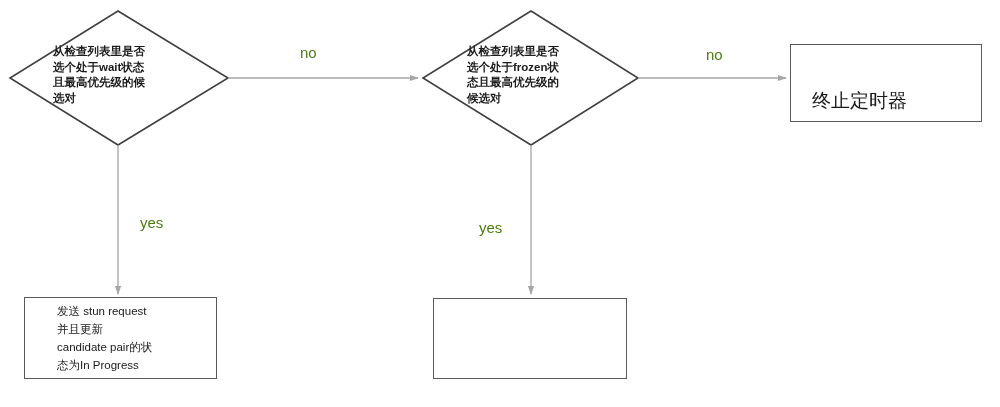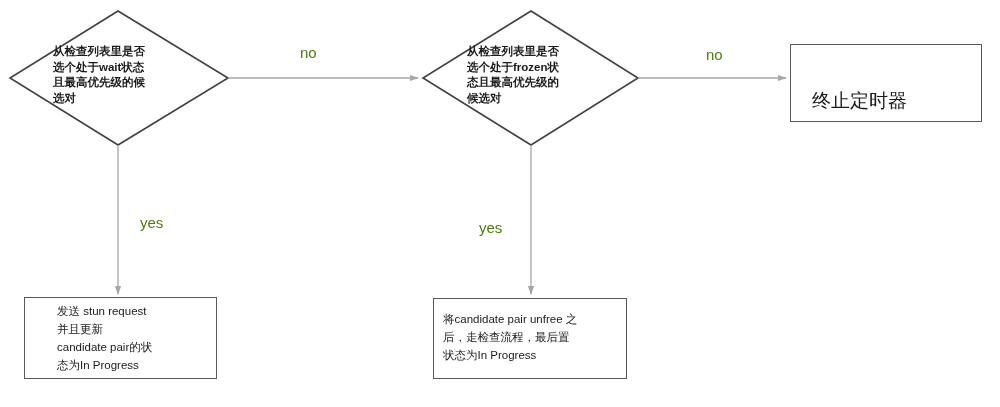--- a/index.html
+++ b/index.html
@@ -101,23 +101,20 @@
   <div class="rect" style="left:790px; top:44px; width:192px; height:78px;"></div>
   <div class="rect-text big" style="left:812px; top:55px; width:165px;margin-top:34px;">终止定时器</div>
 
   <div class="rect" style="left:24px; top:297px; width:193px; height:82px;"></div>
   <div class="rect-text small" style="left:57px; top:302px; width:158px;">发送 stun request
 并且更新
 candidate pair的状
 态为In Progress</div>
 
   <div class="rect" style="left:433px; top:298px; width:194px; height:81px;"></div>
-  <div class="rect-text small" style="left:443px; top:310px; width:180px;">将candidate pair unfree 之
-后，走检查流程，最后置
-状态为In Progress</div>
 
   <div class="edge-label" style="left:300px; top:44px;">no</div>
 
   <div class="edge-label" style="left:140px; top:214px;">yes</div>
 
   <div class="edge-label" style="left:706px; top:46px;">no</div>
 
   <div class="edge-label" style="left:479px; top:219px;">yes</div>
 
 </div>

